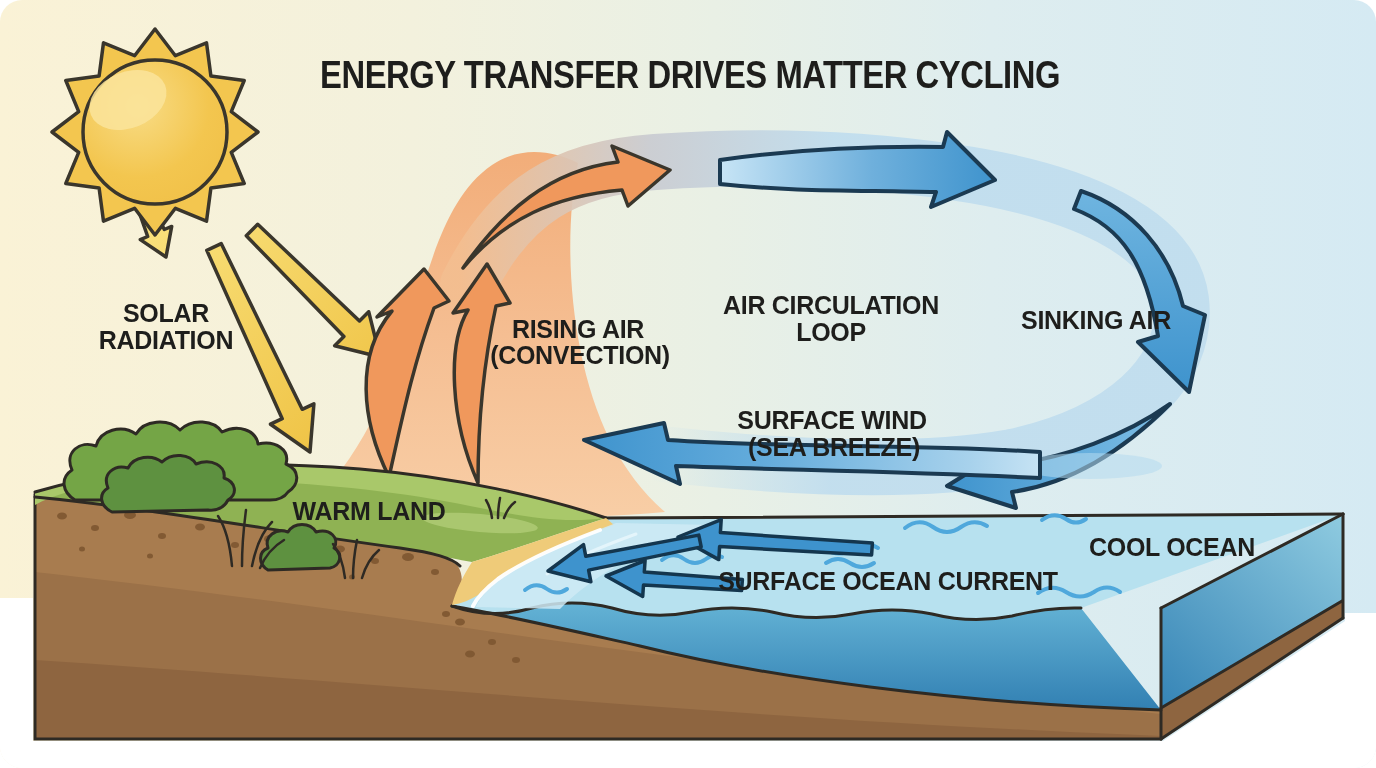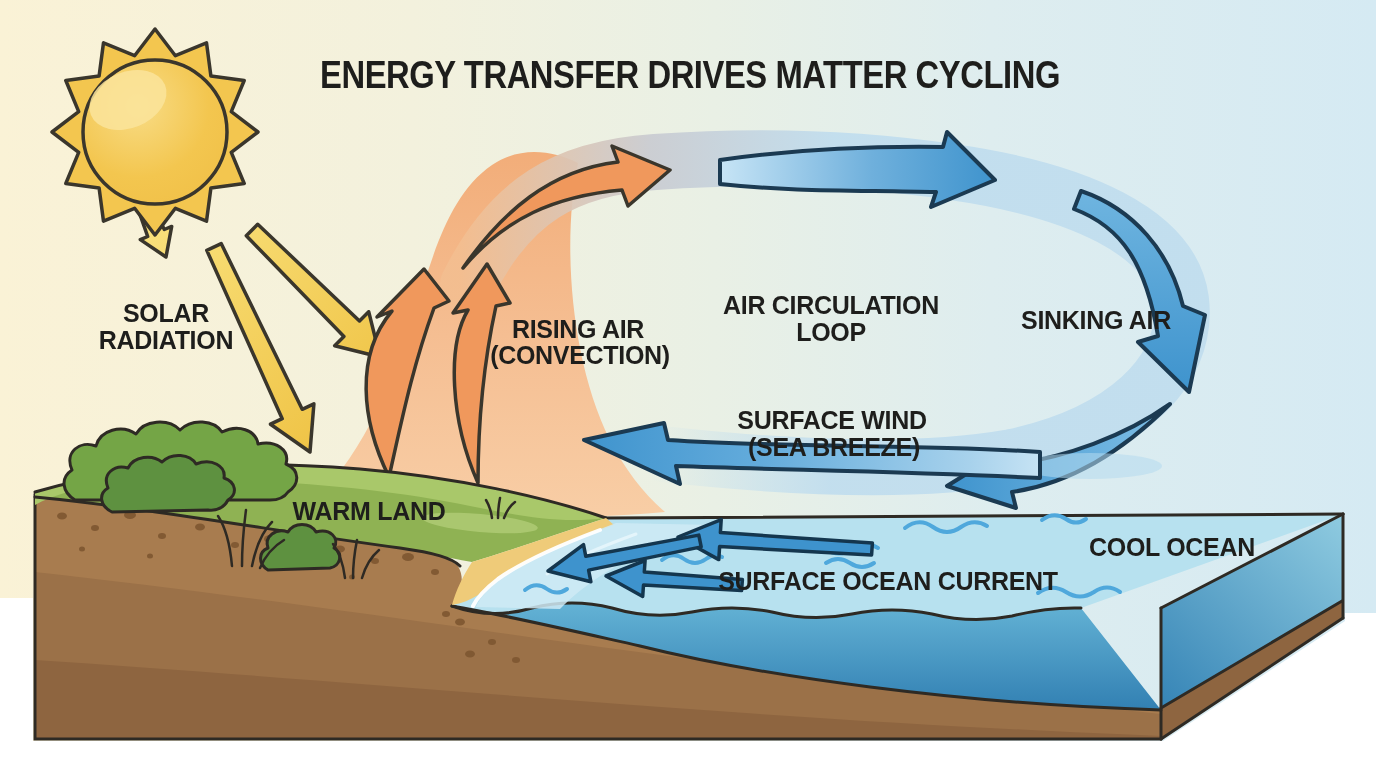--- a/index.html
+++ b/index.html
@@ -1,16 +1,16 @@
 <!DOCTYPE html>
 <html style="--bg_left: #FAF2D6; --bg_mid: #E9F0E5; --bg_right: #D5EAF3; --sun: #F3C64F; --sun_light: #FAE49B; --ray_yellow: #F5D35F; --orange: #F0985C; --plume: #F5BE92; --band_gray: #C9CBD1; --band_blue: #C0DDEE; --blue: #3E93CD; --blue_light: #C8E5F6; --blue_stroke: #1B3A52; --ocean_surface: #B7E1EF; --ocean_mid: #65B4D6; --ocean_deep: #2E7CB0; --wave: #4FA8DC; --shallow: #CFEAF5; --sand: #EFCB79; --green: #8FB253; --green_light: #A9C86A; --bush: #74A546; --bush_dark: #5E9140; --soil: #A87C4F; --soil_dark: #9B7148; --soil_deep: #8E6540; --pebble: #7E5731; --terrain_stroke: #2E2A24; --arrow_outline: #3A362C; --text: #1E1E1C; --white: #FFFFFF;"><head>
 <meta charset="utf-8">
 <style>
   html,body{margin:0;padding:0;background:#fff;}
-  .stage{width:1376px;height:768px;position:relative;overflow:hidden;}
+  .stage{width:1376px;height:768px;position:relative;overflow:hidden;border-radius:22px;}
   .label{font-family:"Liberation Sans",sans-serif;font-weight:bold;fill:var(--text,#1E1E1C);font-size:25px;letter-spacing:-0.3px;}
   .title{font-family:"Liberation Sans",sans-serif;font-weight:bold;fill:var(--text,#1E1E1C);font-size:38px;letter-spacing:-0.5px;}
   .blockline{stroke:var(--terrain_stroke,#2E2A24);stroke-width:3;fill:none;stroke-linecap:round;}
   .wave{stroke:var(--wave,#4FA8DC);stroke-width:4;fill:none;stroke-linecap:round;}
   .grass{stroke:var(--terrain_stroke,#2E2A24);stroke-width:2.5;fill:none;stroke-linecap:round;}
 </style>
 </head>
 <body>
 
 <div class="stage">

